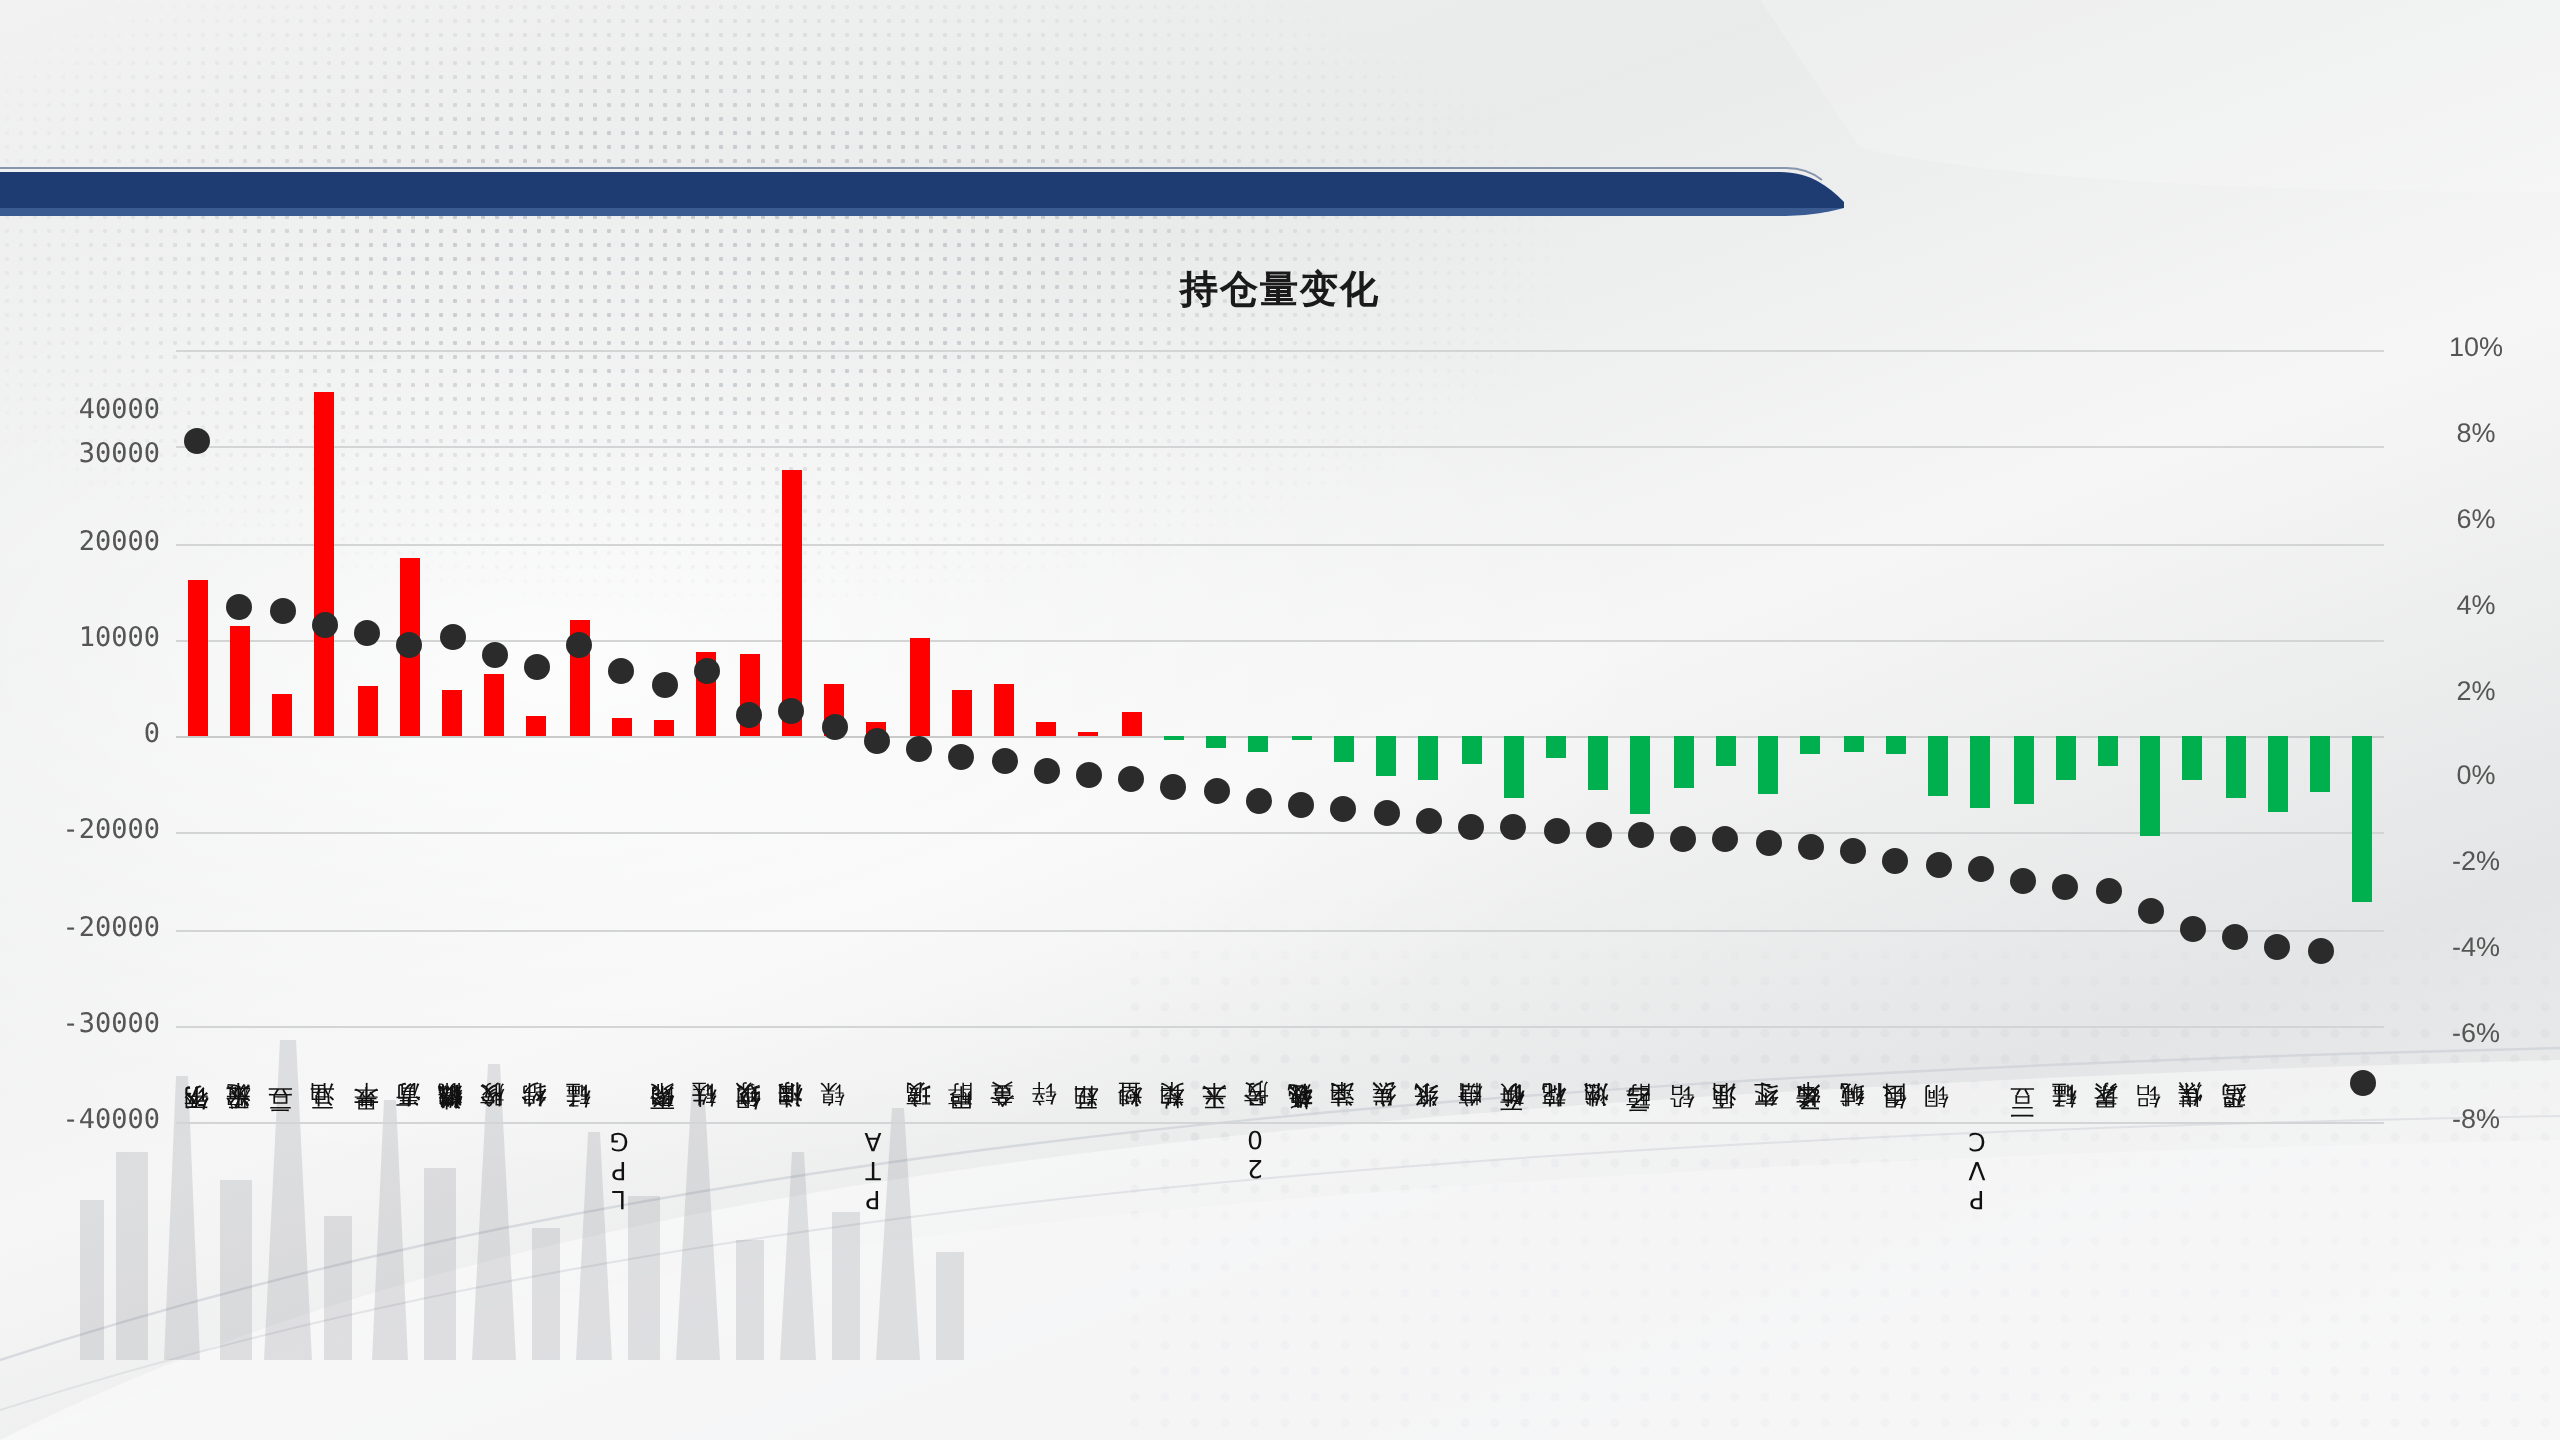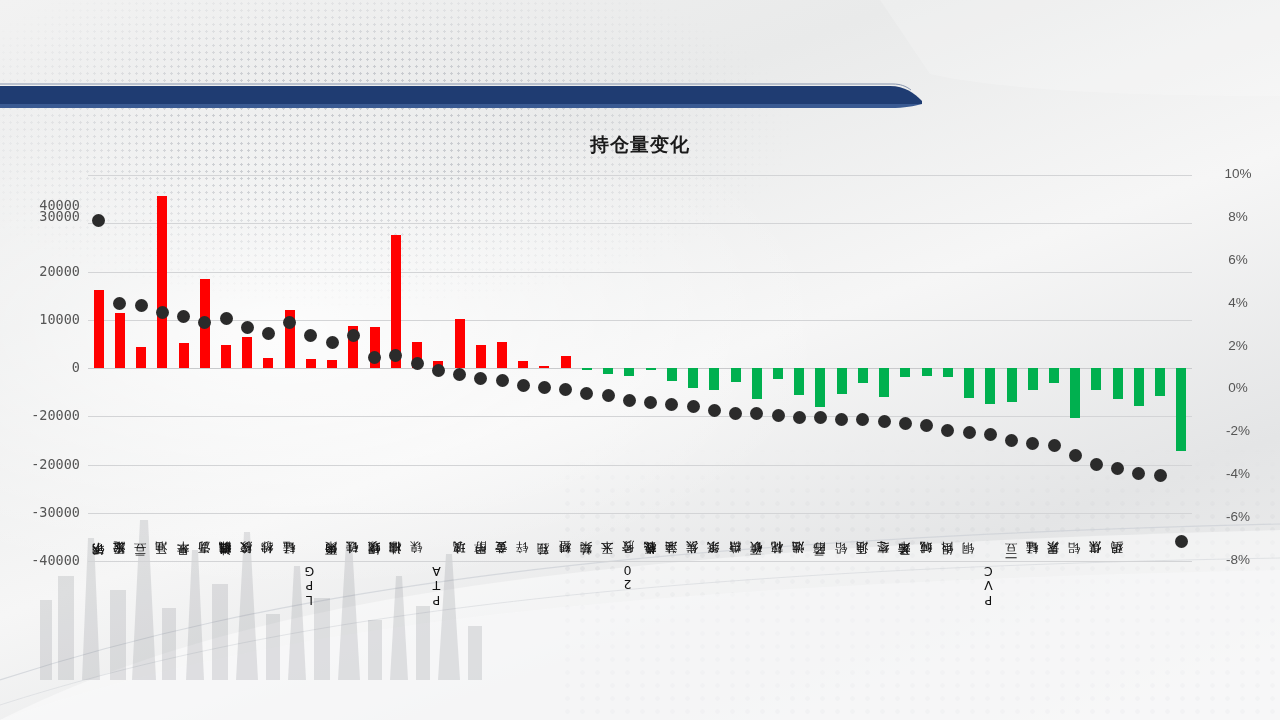--- a/index.html
+++ b/index.html
@@ -146,21 +146,21 @@
     <path d="M880,0 L1280,0 L1280,96 C1150,96 1010,92 930,74 Z" fill="rgba(255,255,255,0.20)"></path>
   </svg>
 
 
   <div id="chart-area">
     <div class="chart-title">持仓量变化</div>
     <div class="plot" id="plot">
         <div class="gridline" style="top: 0px;"></div>
         <div class="ylabel-left" style="top: -9px; left: -74px; margin-top: 31px;">40000</div>
         <div class="gridline" style="top: 48.25px;"></div>
-        <div class="ylabel-left" style="top: 33px; left: -74px;">30000</div>
+        <div class="ylabel-left" style="top: 44px; left: -74px;">30000</div>
         <div class="gridline" style="top: 96.5px;"></div>
         <div class="ylabel-left" style="top: 87.5px; left: -74px;">20000</div>
         <div class="gridline" style="top: 144.75px;"></div>
         <div class="ylabel-left" style="top: 135.75px; left: -74px;">10000</div>
         <div class="gridline zero" style="top: 193px;"></div>
         <div class="ylabel-left" style="top: 184px; left: -74px;">0</div>
         <div class="gridline" style="top: 241.25px;"></div>
         <div class="ylabel-left" style="top: 232.25px; left: -74px;">-20000</div>
         <div class="gridline" style="top: 289.5px;"></div>
         <div class="ylabel-left" style="top: 280.5px; left: -74px;">-20000</div>

